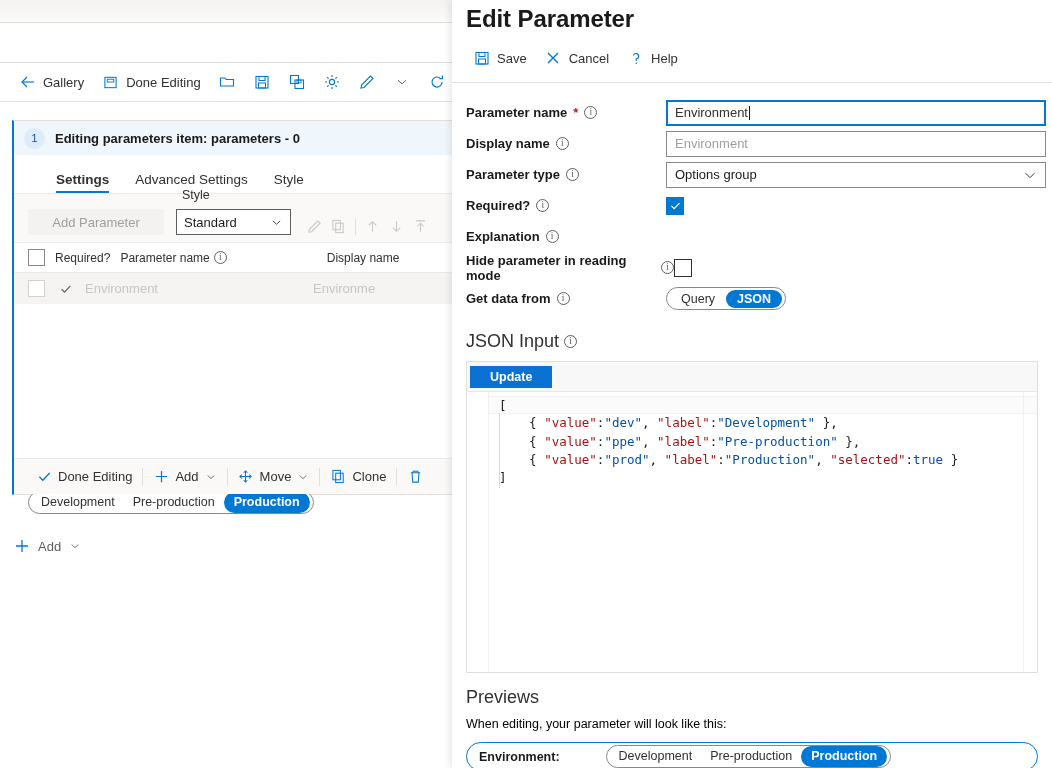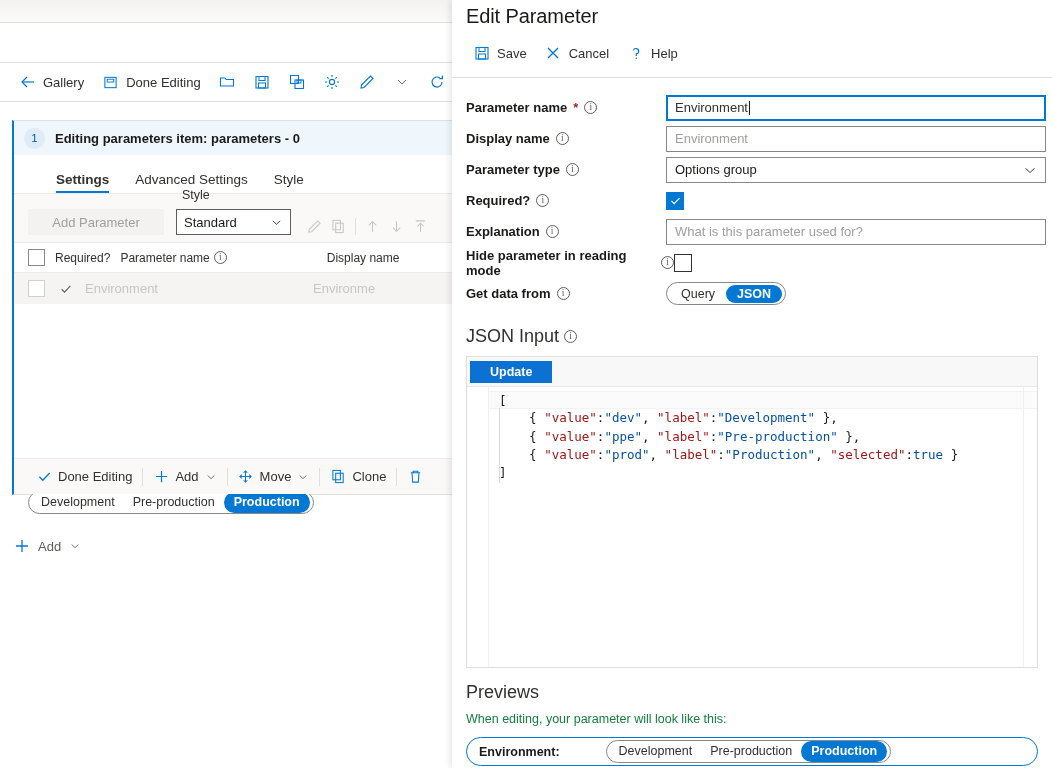--- a/index.html
+++ b/index.html
@@ -90,21 +90,21 @@
   .foot-sep { width: 1px; height: 18px; background: #e1dfdd; }
   .foot-icon { width: 16px; height: 16px; color: #0078d4; display: inline-flex;
     align-items: center; justify-content: center; flex: none; }
 
   #bottom-add { position: absolute; left: 14px; top: 538px; display: flex; align-items: center; gap: 8px;
     font-size: 13px; color: #605e5c; }
 
   
   #panel { position: absolute; left: 452px; top: 0; width: 600px; height: 768px;
     background: #ffffff; box-shadow: -2px 0 7px rgba(0,0,0,.10); overflow: hidden; }
-  #panel-title { font-size: 20px; font-weight: normal; color: #1b1a19; padding: 5px 0 0 14px; letter-spacing: -.1px; }
+  #panel-title { font-size: 24px; font-weight: bold; color: #1b1a19; padding: 5px 0 0 14px; letter-spacing: -.1px; }
   #panel-sub { font-size: 11.5px; color: #605e5c; padding: 2px 0 0 15px; }
 
   #panel-cmd { display: flex; align-items: center; padding: 10px 0 0 12px; gap: 0; }
   #panel-cmd-rule { margin-top: 9px; height: 1px; background: #e1dfdd; }
 
   #form { padding: 14px 0 0 14px; }
   .frow { display: flex; align-items: center; height: 31px; margin-bottom: 0; }
   .frow + .frow { margin-top: 0; }
   .flabel { width: 200px; font-size: 13px; font-weight: bold; color: #1b1a19;
     display: flex; align-items: center; gap: 6px; flex: none; }
@@ -147,21 +147,21 @@
   .cl { height: 18.3px; line-height: 18.3px; white-space: pre; padding-left: 10px; }
   .cl.cur { background: #fbfbfb; border-top: 1px solid #f2f2f2; border-bottom: 1px solid #f2f2f2; }
   .k { color: #a31515; }
   .s { color: #0451a5; }
   .b { color: #0451a5; }
   .p { color: #1b1a19; }
   #json-right-rule { position: absolute; right: 13px; top: 0; bottom: 0; width: 1px; background: #f0f0f0; }
 
   
   #prev-head { font-size: 18px; color: #323130; padding: 14px 0 0 14px; }
-  #prev-note { font-size: 12.5px; color: #15803d; padding: 9px 0 0 14px; }
+  #prev-note { font-size: 12.5px; color: #000000; padding: 9px 0 0 14px; }
   #prev-box { margin: 11px 14px 0 14px; border: 1px solid #0078d4; border-radius: 15px;
     height: 29px; display: flex; align-items: center; padding: 0 12px; gap: 46px; }
   #prev-key { font-size: 12.5px; font-weight: bold; color: #1b1a19; }
 
   svg { display: block; }
 </style>
 </head>
 <body>
 
 <div id="bg-page">
@@ -489,21 +489,20 @@
             <path d="M3 8.5 L6.3 11.8 L13 5" fill="none" stroke="#ffffff" stroke-width="1.5"></path>
           </svg>
       </div>
     </div>
 
     <div class="frow">
       <div class="flabel">
         <span>Explanation</span>
         <span class="info-i">i</span>
       </div>
-      <div class="ftext ph">What is this parameter used for?</div>
     </div>
 
     <div class="frow">
       <div class="flabel" style="width:208px">
         <span>Hide parameter in reading mode</span>
         <span class="info-i">i</span>
       </div>
       <div class="chk-off"></div>
     </div>
 

